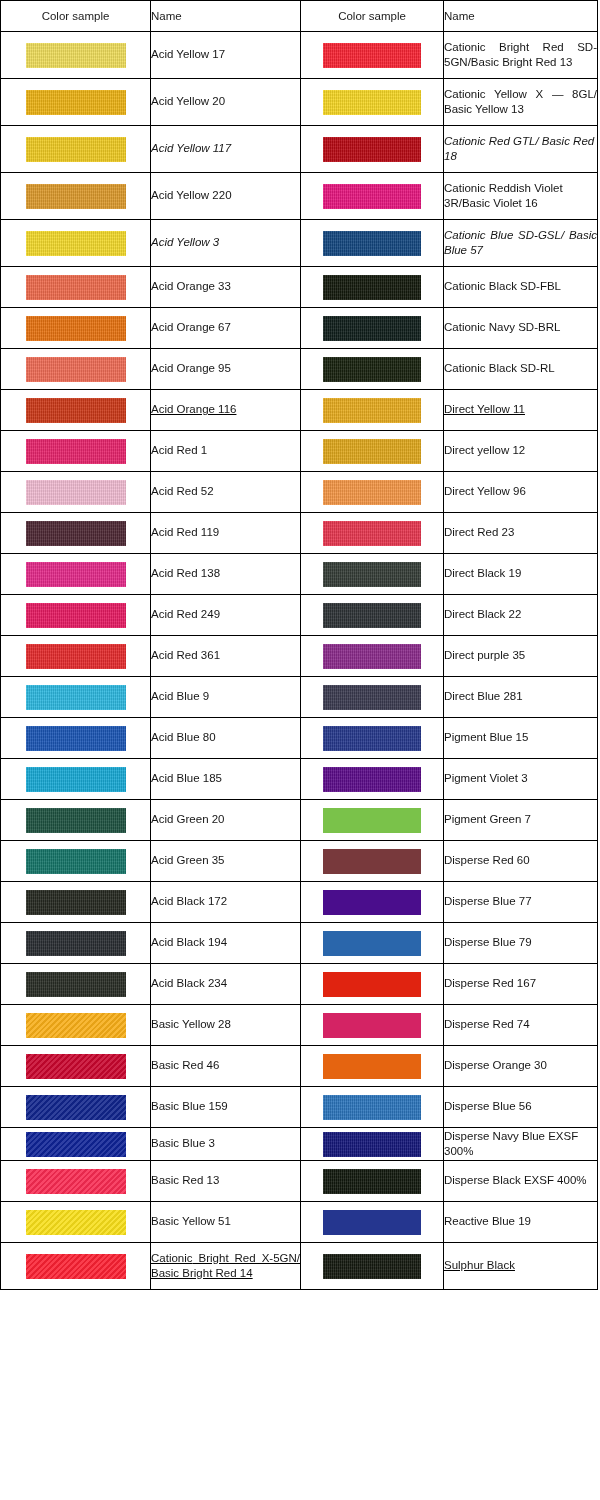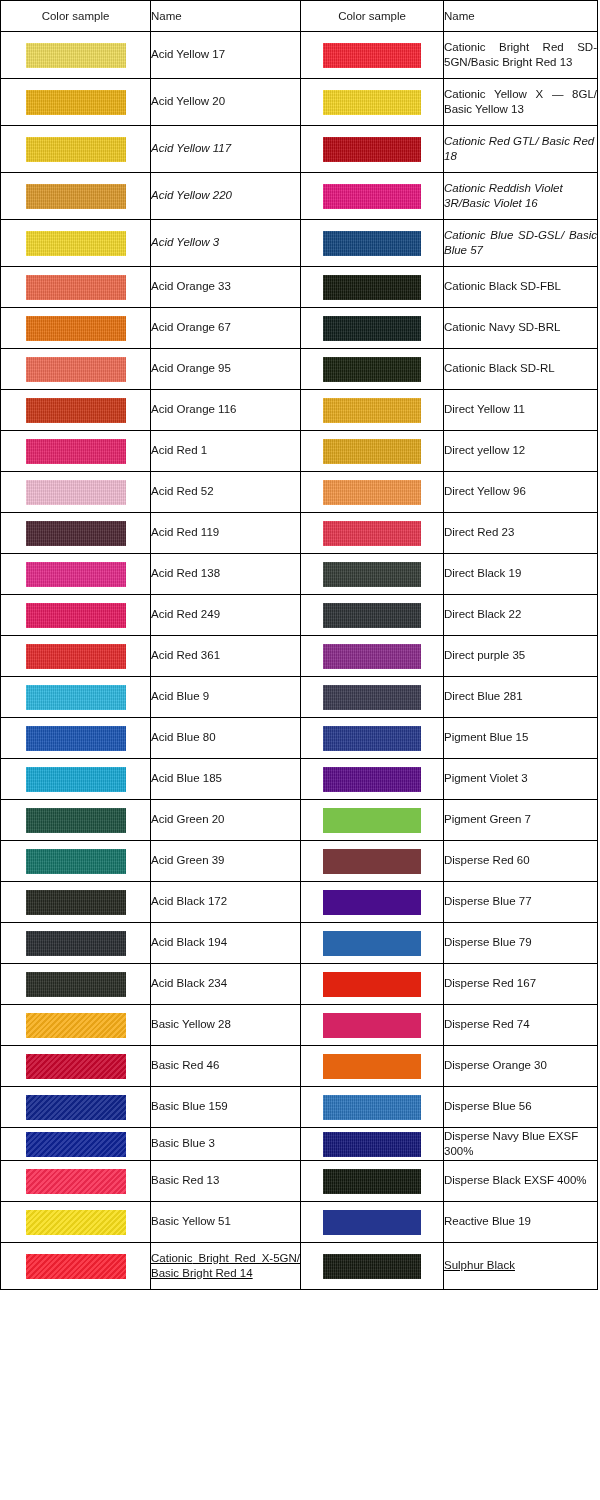--- a/index.html
+++ b/index.html
@@ -158,32 +158,32 @@
       <tr style="height: 47px; font-style: italic;">
         <td class="swatch-cell">
           <span class="swatch swatch-l tex" title="#f0cb21" style="background: rgb(240, 203, 33);"></span>
         </td>
         <td class="name-cell">Acid Yellow 117</td>
         <td class="swatch-cell">
           <span class="swatch swatch-r tex" title="#b80712" style="background: rgb(184, 7, 18);"></span>
         </td>
         <td class="name-cell"><span class="sp">Cationic</span> Red GTL/ Basic Red 18</td>
       </tr>
+      <tr style="height: 47px;">
+        <td class="swatch-cell">
+          <span class="swatch swatch-l tex" title="#dd9a2b" style="background: rgb(221, 154, 43);"></span>
+        </td>
+        <td class="name-cell">Acid Yellow 220</td>
+        <td class="swatch-cell">
+          <span class="swatch swatch-r tex" title="#e8157f" style="background: rgb(232, 21, 127);"></span>
+        </td>
+        <td class="name-cell"><span class="sp">Cationic</span> Reddish Violet 3R/Basic Violet 16</td>
+      </tr>
       <tr style="height: 47px; font-style: italic;">
         <td class="swatch-cell">
-          <span class="swatch swatch-l tex" title="#dd9a2b" style="background: rgb(221, 154, 43);"></span>
-        </td>
-        <td class="name-cell">Acid Yellow 220</td>
-        <td class="swatch-cell">
-          <span class="swatch swatch-r tex" title="#e8157f" style="background: rgb(232, 21, 127);"></span>
-        </td>
-        <td class="name-cell"><span class="sp">Cationic</span> Reddish Violet 3R/Basic Violet 16</td>
-      </tr>
-      <tr style="height: 47px; font-style: italic;">
-        <td class="swatch-cell">
           <span class="swatch swatch-l tex" title="#f4da2a" style="background: rgb(244, 218, 42);"></span>
         </td>
         <td class="name-cell">Acid Yellow 3</td>
         <td class="swatch-cell">
           <span class="swatch swatch-r tex" title="#13477f" style="background: rgb(19, 71, 127);"></span>
         </td>
         <td class="name-cell justify"><span class="sp">Cationic</span> Blue SD-GSL/ Basic Blue 57</td>
       </tr>
       <tr style="height: 41px;">
         <td class="swatch-cell">
@@ -208,21 +208,21 @@
       <tr style="height: 41px;">
         <td class="swatch-cell">
           <span class="swatch swatch-l tex" title="#f06c55" style="background: rgb(240, 108, 85);"></span>
         </td>
         <td class="name-cell">Acid Orange 95</td>
         <td class="swatch-cell">
           <span class="swatch swatch-r tex" title="#16200d" style="background: rgb(22, 32, 13);"></span>
         </td>
         <td class="name-cell"><span class="sp">Cationic</span> Black SD-RL</td>
       </tr>
-      <tr style="height: 41px;">
+      <tr style="height: 41px; text-decoration: underline;">
         <td class="swatch-cell">
           <span class="swatch swatch-l tex" title="#cc3817" style="background: rgb(204, 56, 23);"></span>
         </td>
         <td class="name-cell">Acid Orange 116</td>
         <td class="swatch-cell">
           <span class="swatch swatch-r tex" title="#e8ac1d" style="background: rgb(232, 172, 29);"></span>
         </td>
         <td class="name-cell">Direct Yellow 11</td>
       </tr>
       <tr style="height: 41px;">
@@ -322,21 +322,21 @@
         <td class="name-cell">Acid Green 20</td>
         <td class="swatch-cell">
           <span class="swatch swatch-r tex-flat" title="#7ac24a" style="background: rgb(122, 194, 74);"></span>
         </td>
         <td class="name-cell">Pigment Green 7</td>
       </tr>
       <tr class="thick" style="height: 41px;">
         <td class="swatch-cell">
           <span class="swatch swatch-l tex" title="#147568" style="background: rgb(20, 117, 104);"></span>
         </td>
-        <td class="name-cell">Acid Green 39</td>
+        <td class="name-cell">Acid Green 35</td>
         <td class="swatch-cell">
           <span class="swatch swatch-r tex-flat" title="#78393c" style="background: rgb(120, 57, 60);"></span>
         </td>
         <td class="name-cell">Disperse Red 60</td>
       </tr>
       <tr class="thick" style="height: 41px;">
         <td class="swatch-cell">
           <span class="swatch swatch-l tex" title="#252820" style="background: rgb(37, 40, 32);"></span>
         </td>
         <td class="name-cell">Acid Black 172</td>

